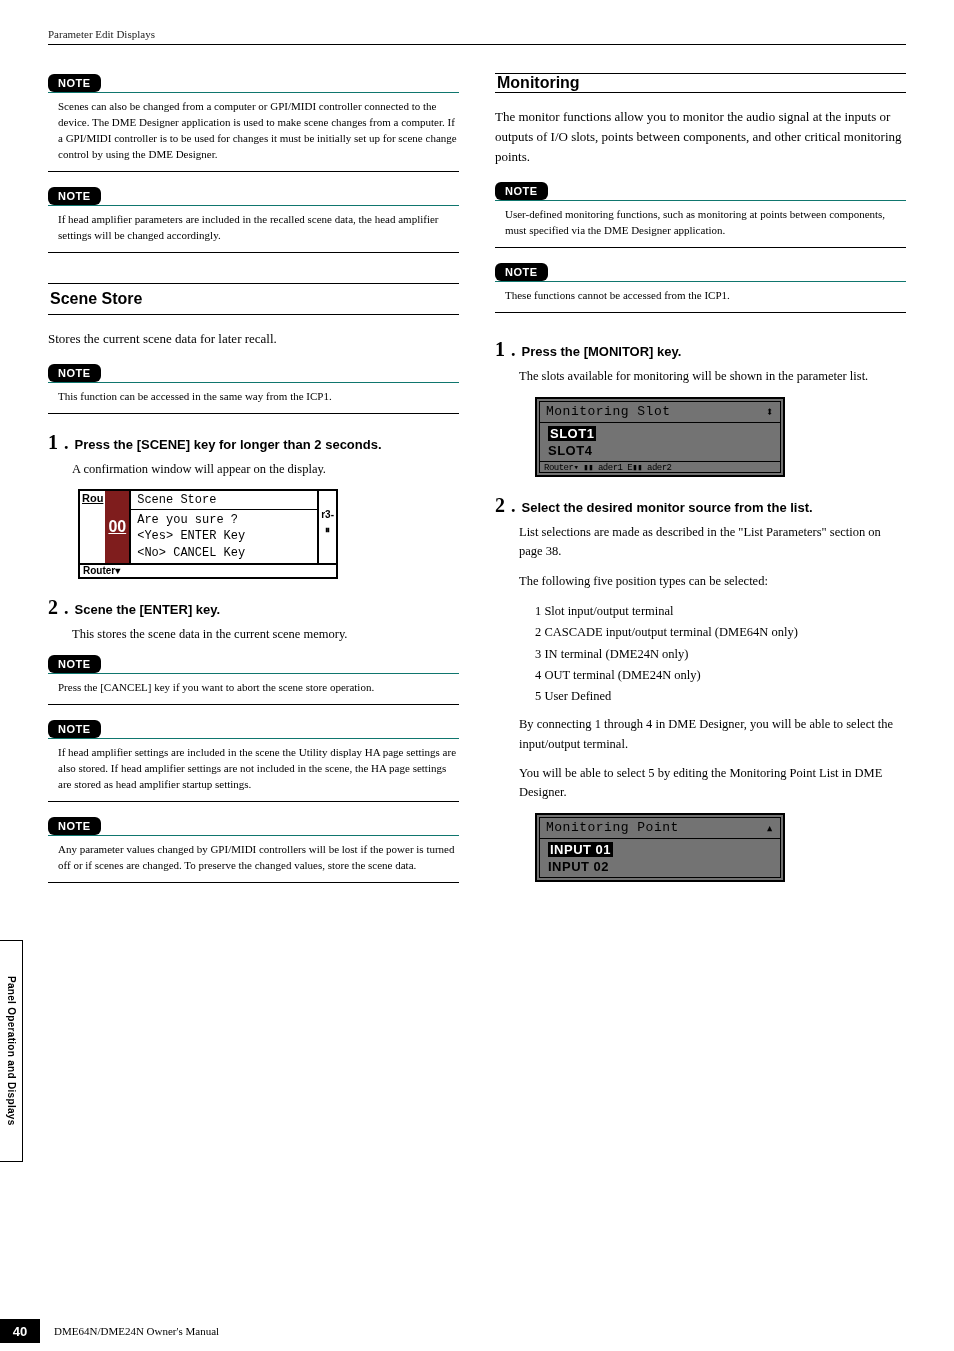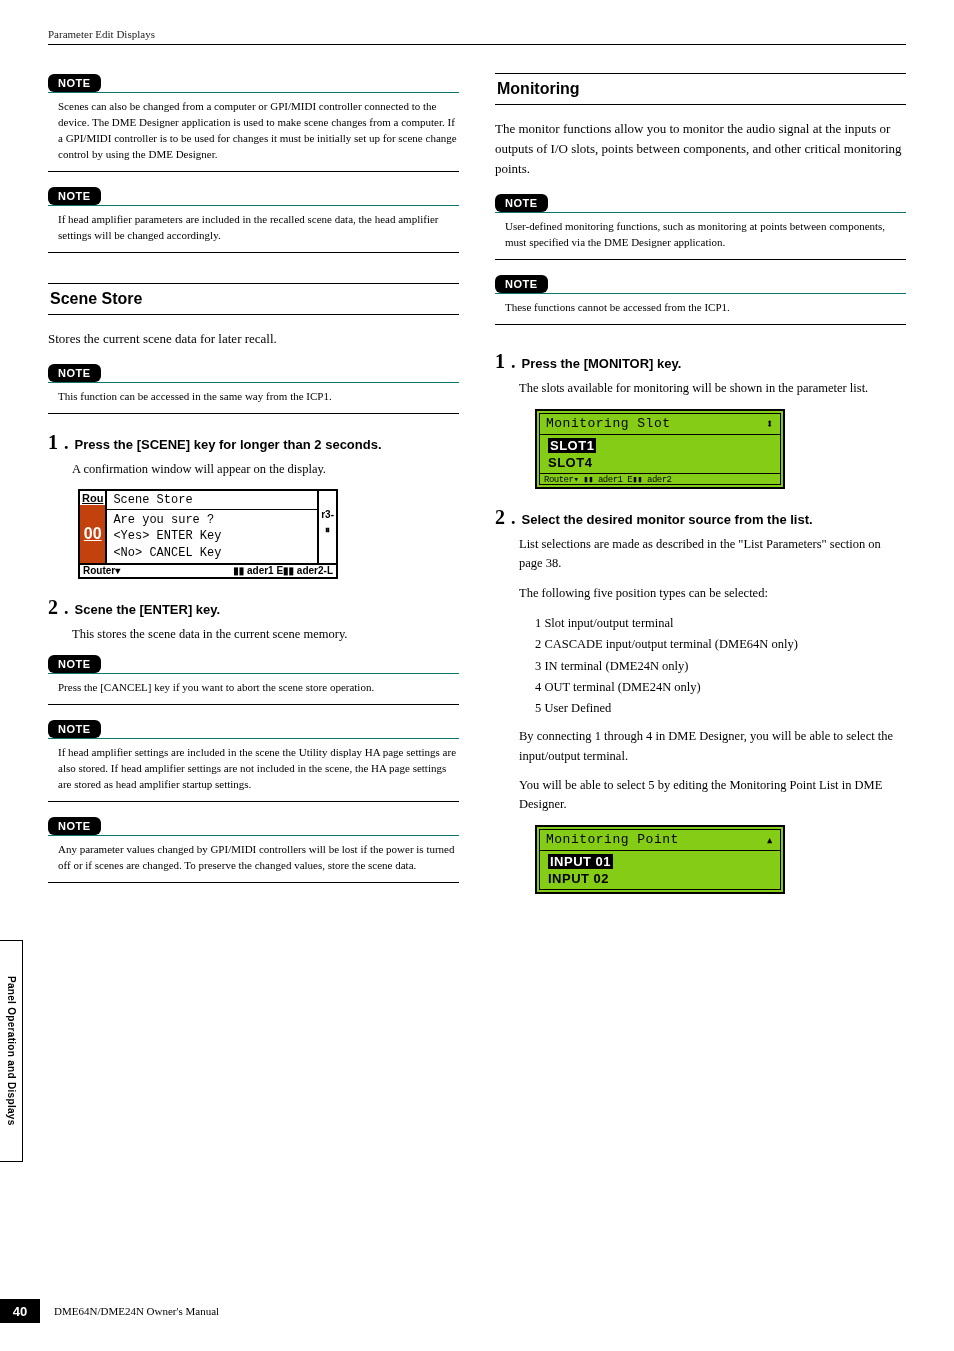--- a/index.html
+++ b/index.html
@@ -59,21 +59,21 @@
     font-size: 16px;
     border-top: 1px solid #000;
     border-bottom: 1px solid #000;
     padding: 6px 2px;
     margin: 30px 0 14px 0;
   }
   .monitoring-title {
     font-family: Arial, Helvetica, sans-serif;
     font-weight: bold;
     font-size: 16px;
-    padding: 6px 2px;
+    padding: 0 2px;
     margin: 0 0 14px 0;
     border-top: 1px solid #000;
     border-bottom: 1px solid #000;
   }
   .body-text {
     font-size: 13px;
     line-height: 1.55;
     margin: 0 0 14px 0;
   }
   .step {
@@ -102,21 +102,21 @@
   }
   .sublist {
     margin: 6px 0 8px 40px;
     font-size: 12.5px;
     line-height: 1.7;
   }
   .lcd {
     width: 250px;
     margin: 10px 0 14px 40px;
     border: 2px solid #000;
-    background: #84cc16;
+    background: #737373;
     padding: 2px;
     font-family: "Courier New", monospace;
     box-sizing: border-box;
   }
   .lcd-inner {
     border: 1px solid #000;
     padding: 0;
   }
   .lcd-title {
     font-size: 13px;
@@ -164,29 +164,29 @@
     border: 2px solid #000;
     display: flex;
     align-items: stretch;
   }
   .scene-lcd .left {
     border-right: 2px solid #000;
     font-family: Arial, sans-serif;
     font-weight: 900;
     text-align: center;
     display: flex;
-    flex-direction: column;
+    flex-direction: row;
   }
   .scene-lcd .left-top {
     font-size: 11px;
     text-decoration: underline;
     padding: 1px 2px;
   }
   .scene-lcd .left-mid {
-    background: #c2410c;
+    background: #7f1d1d;
     color: #fff;
     font-size: 16px;
     padding: 4px 3px;
     flex: 1;
     display: flex;
     align-items: center;
     justify-content: center;
     text-decoration: underline;
   }
   .scene-lcd .mid {
@@ -215,20 +215,21 @@
     border: 2px solid #000;
     border-top: none;
     font-family: Arial, sans-serif;
     font-weight: 900;
     font-size: 10px;
     padding: 0 3px;
     display: flex;
     justify-content: space-between;
     overflow: hidden;
     height: 12px;
+    flex-direction: column;
   }
 
   .side-tab {
     position: absolute;
     left: 0;
     top: 940px;
     height: 220px;
     width: 22px;
     display: flex;
     align-items: center;
@@ -240,21 +241,21 @@
   .side-tab span {
     writing-mode: vertical-rl;
     font-family: Arial, sans-serif;
     font-weight: bold;
     font-size: 10px;
     letter-spacing: 0.3px;
   }
   .footer {
     position: absolute;
     left: 0;
-    bottom: 28px;
+    bottom: 8px;
     display: flex;
     align-items: center;
     gap: 14px;
   }
   .page-num {
     background: #000;
     color: #fff;
     font-family: Arial, sans-serif;
     font-weight: bold;
     font-size: 13px;

